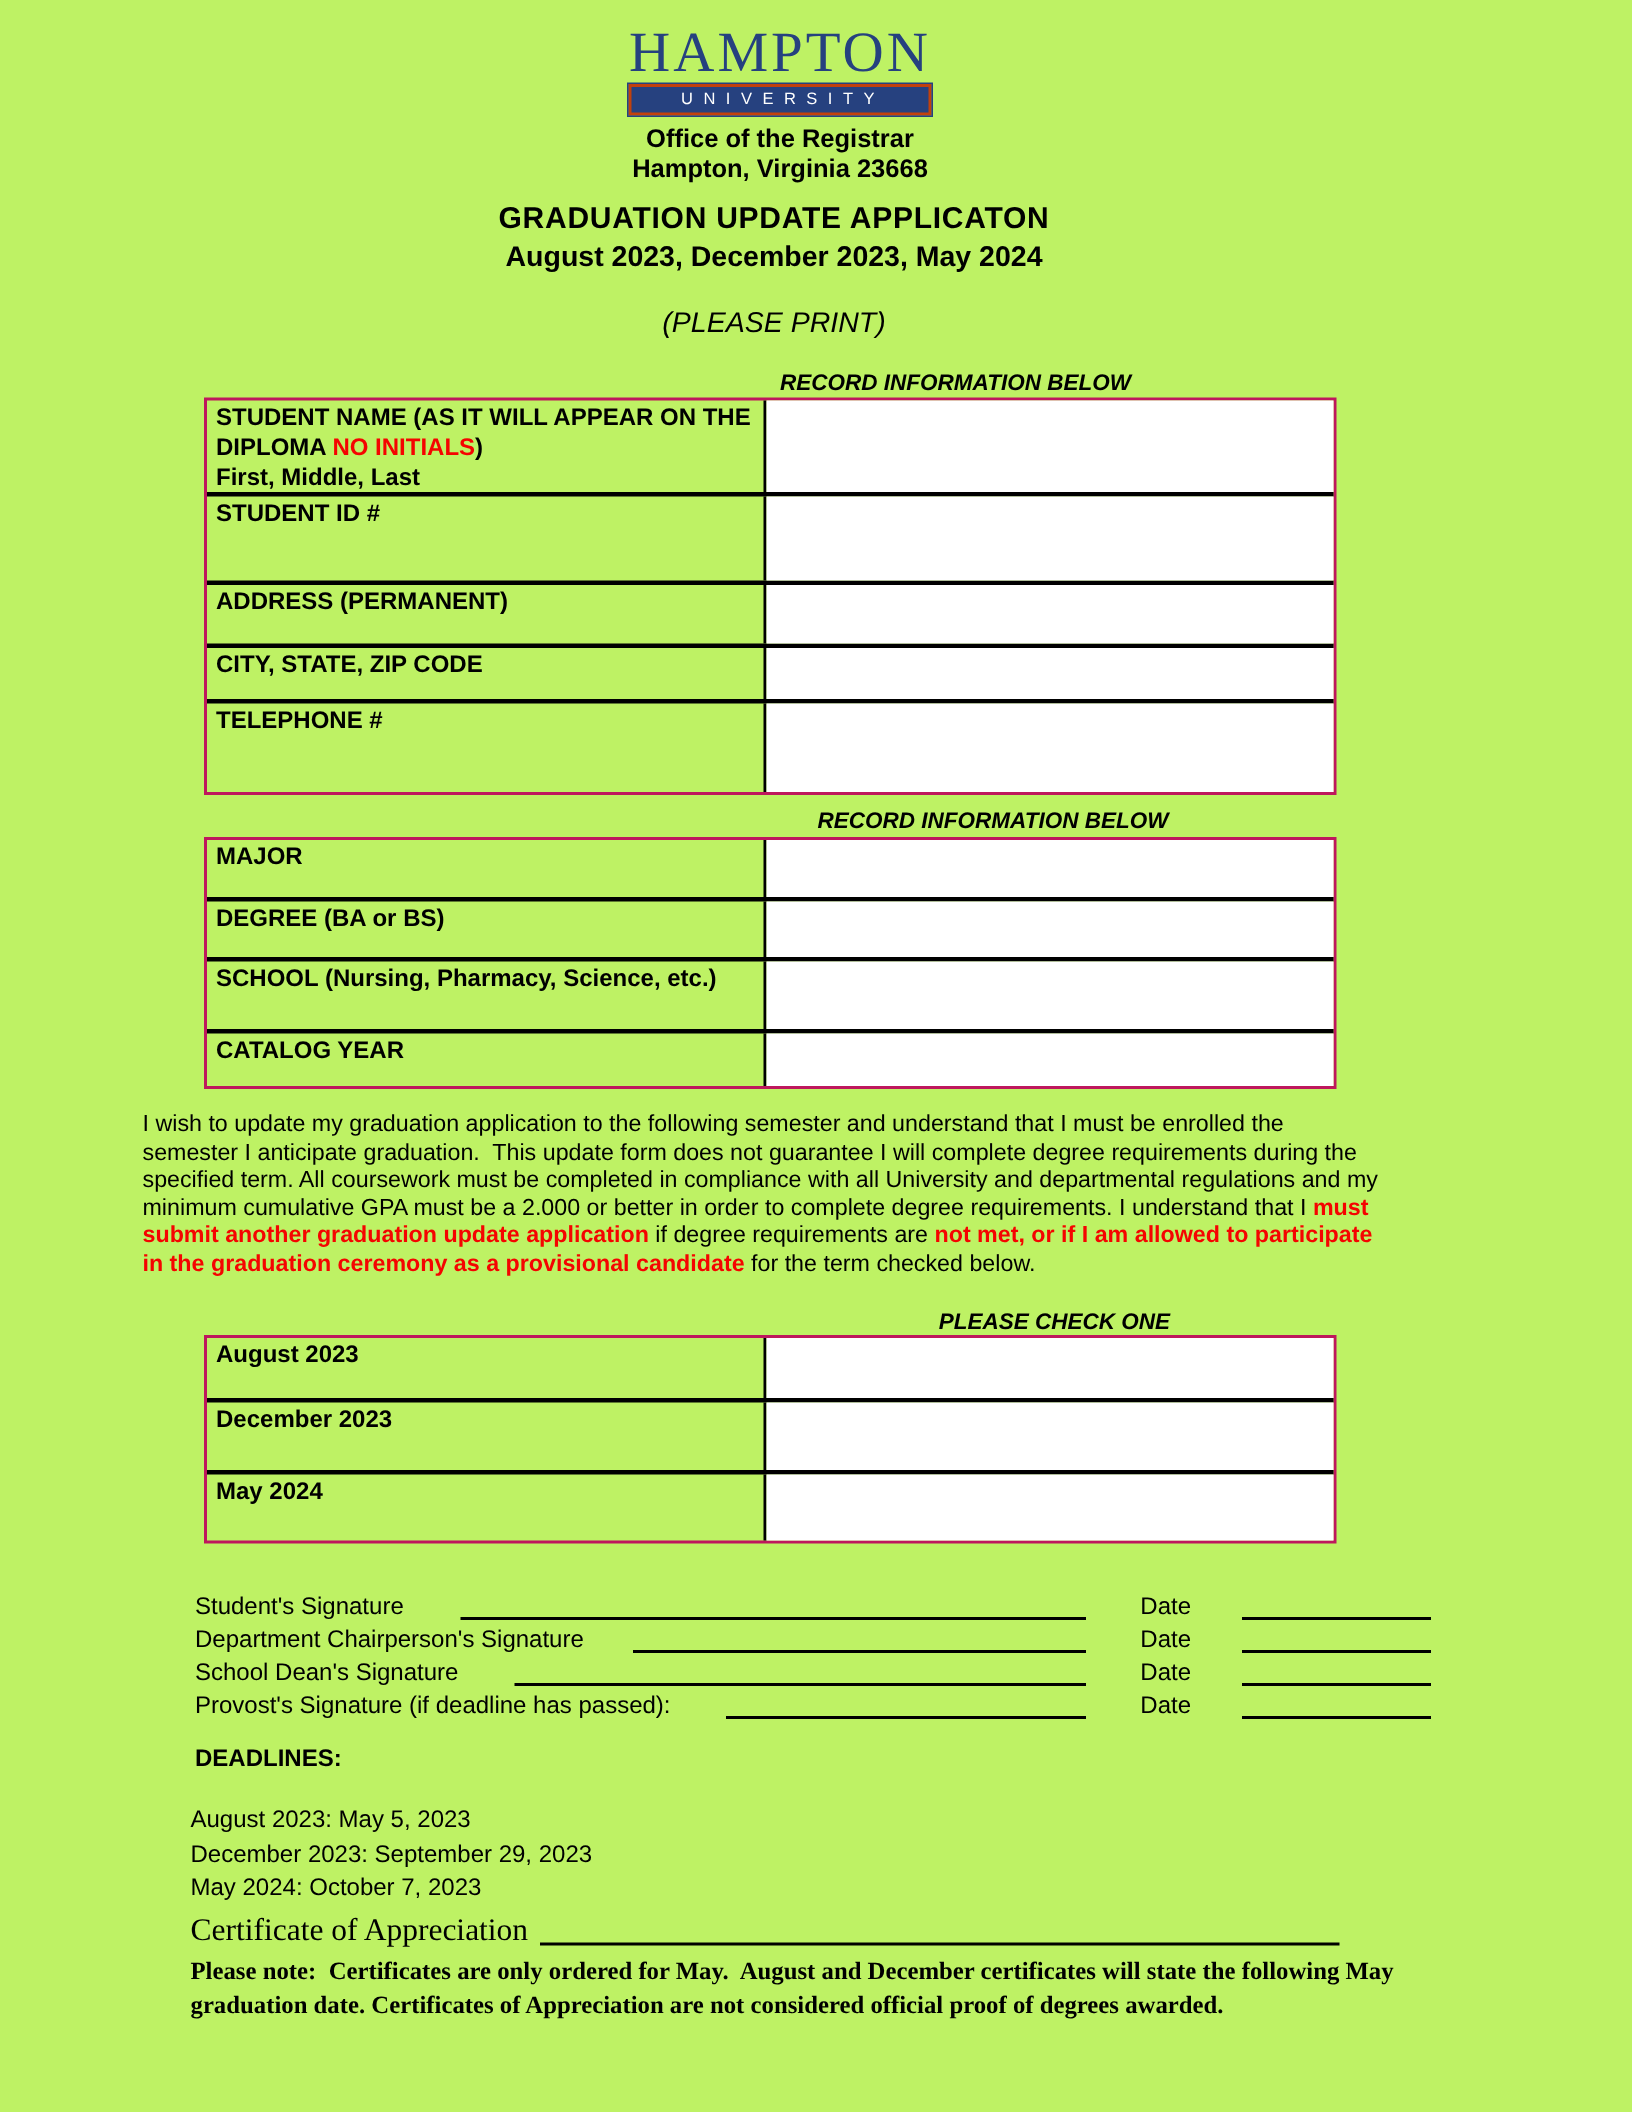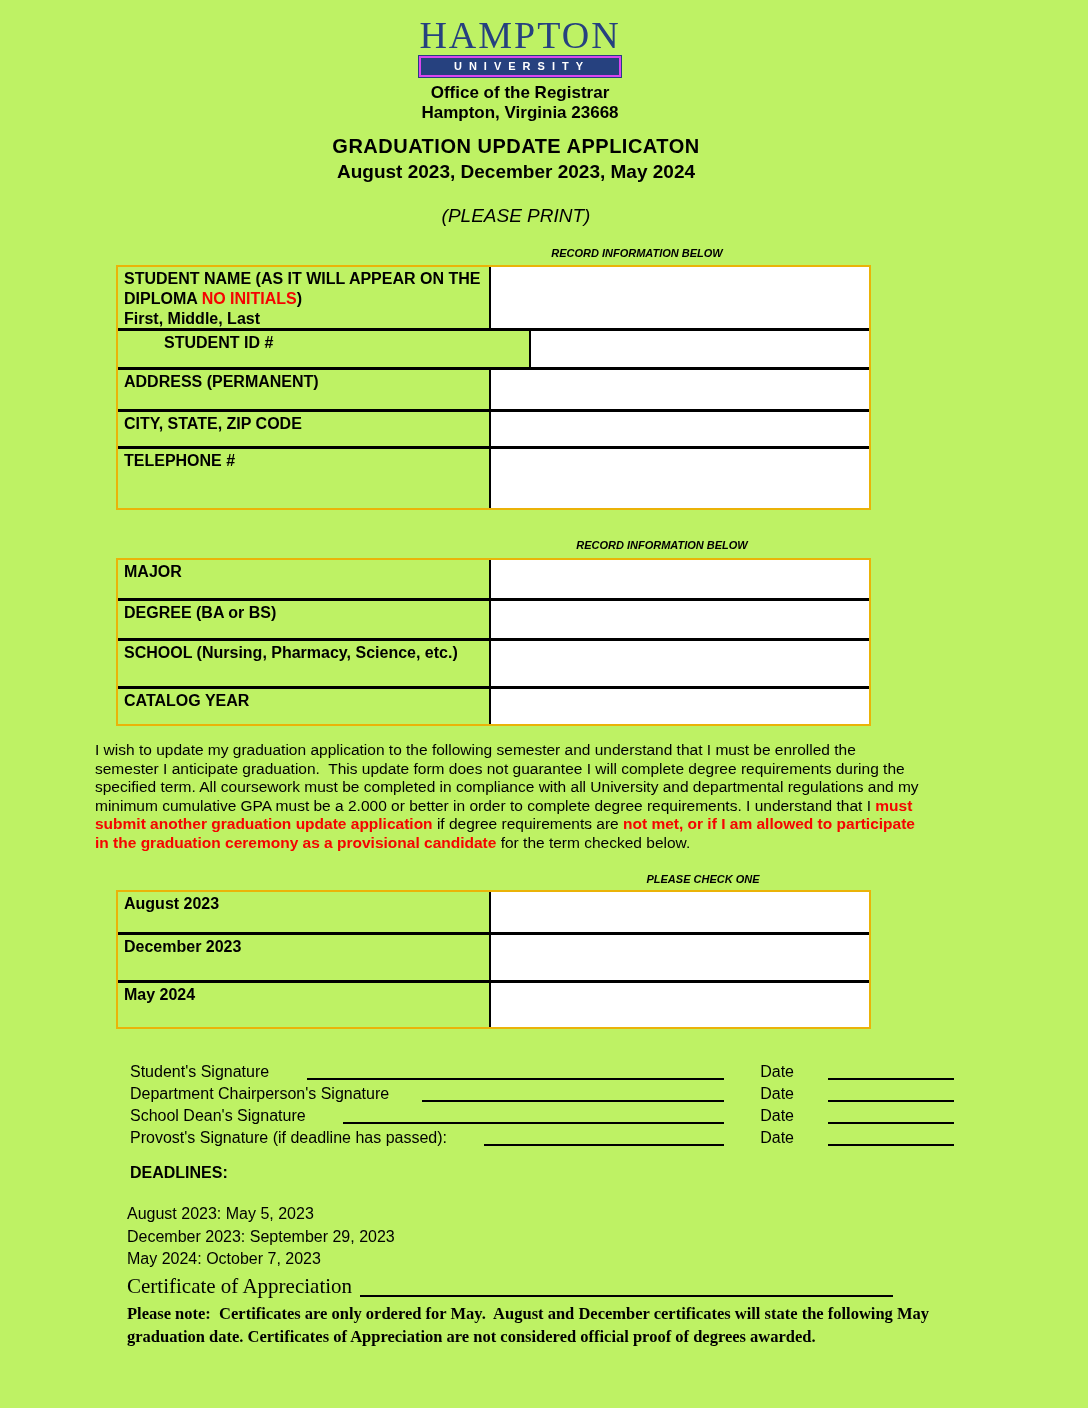--- a/index.html
+++ b/index.html
@@ -28,51 +28,51 @@
     letter-spacing: 2px;
     color: var(--navy, #26417f);
     font-weight: 400;
   }
   .logo-bar {
     display: block;
     margin-top: 2px;
     background: var(--navy, #26417f);
     color: #ffffff;
     font-size: 11px;
-    font-weight: 700;
+    font-weight: 400;
     letter-spacing: 7px;
     padding: 2px 2px 3px 6px;
-    border: 2px solid #d946ef;
+    border: 2px solid #c2410c;
     outline: 1px solid var(--navy, #26417f);
   }
   .office-line { font-size: 17px; font-weight: 700; margin-top: 6px; line-height: 20px; }
   
   .titleblock {
     position: absolute;
     top: 134px; left: 0; width: 100%;
     text-align: center;
     transform: translateX(-28px);
   }
   .title1 { font-size: 20px; font-weight: 700; letter-spacing: 0.5px; line-height: 24px; }
   .title2 { font-size: 19px; font-weight: 700; line-height: 23px; margin-top: 2px; }
   .printnote { font-size: 19px; font-style: italic; margin-top: 22px; }
   
   .theader {
     position: absolute;
     left: 495px; width: 380px;
     text-align: center;
-    font-size: 11px;
+    font-size: 15px;
     font-weight: 700;
     font-style: italic;
   }
   
   .ftable {
     position: absolute;
-    left: 116px; width: 755px;
-    border: 2px solid #eab308;
+    left: 136px; width: 755px;
+    border: 2px solid #be185d;
   }
   .frow { display: flex; border-bottom: 3px solid #000; }
   .frow:last-child { border-bottom: none; }
   .lcell {
     width: 373px;
     border-right: 2px solid #000;
     padding: 2px 6px 0 6px;
     font-weight: 700;
     font-size: 16px;
     line-height: 20px;
@@ -140,21 +140,21 @@
   <div class="theader" style="top:247px; transform:translateX(-48px);">RECORD INFORMATION BELOW</div>
 
   <div class="ftable" style="top:265px;">
     <div class="frow" style="height:64px;">
       <div class="lcell">
         <span>STUDENT NAME (AS IT WILL APPEAR ON THE DIPLOMA </span><span class="red">NO INITIALS</span><span>)</span>
         <div>First, Middle, Last</div>
       </div>
       <div class="icell"></div>
     </div>
-    <div class="frow" style="height:39px;padding-left:40px;">
+    <div class="frow" style="height:59px;">
       <div class="lcell">STUDENT ID #</div>
       <div class="icell"></div>
     </div>
     <div class="frow" style="height:42px;">
       <div class="lcell">ADDRESS (PERMANENT)</div>
       <div class="icell"></div>
     </div>
     <div class="frow" style="height:37px;">
       <div class="lcell">CITY, STATE, ZIP CODE</div>
       <div class="icell"></div>

